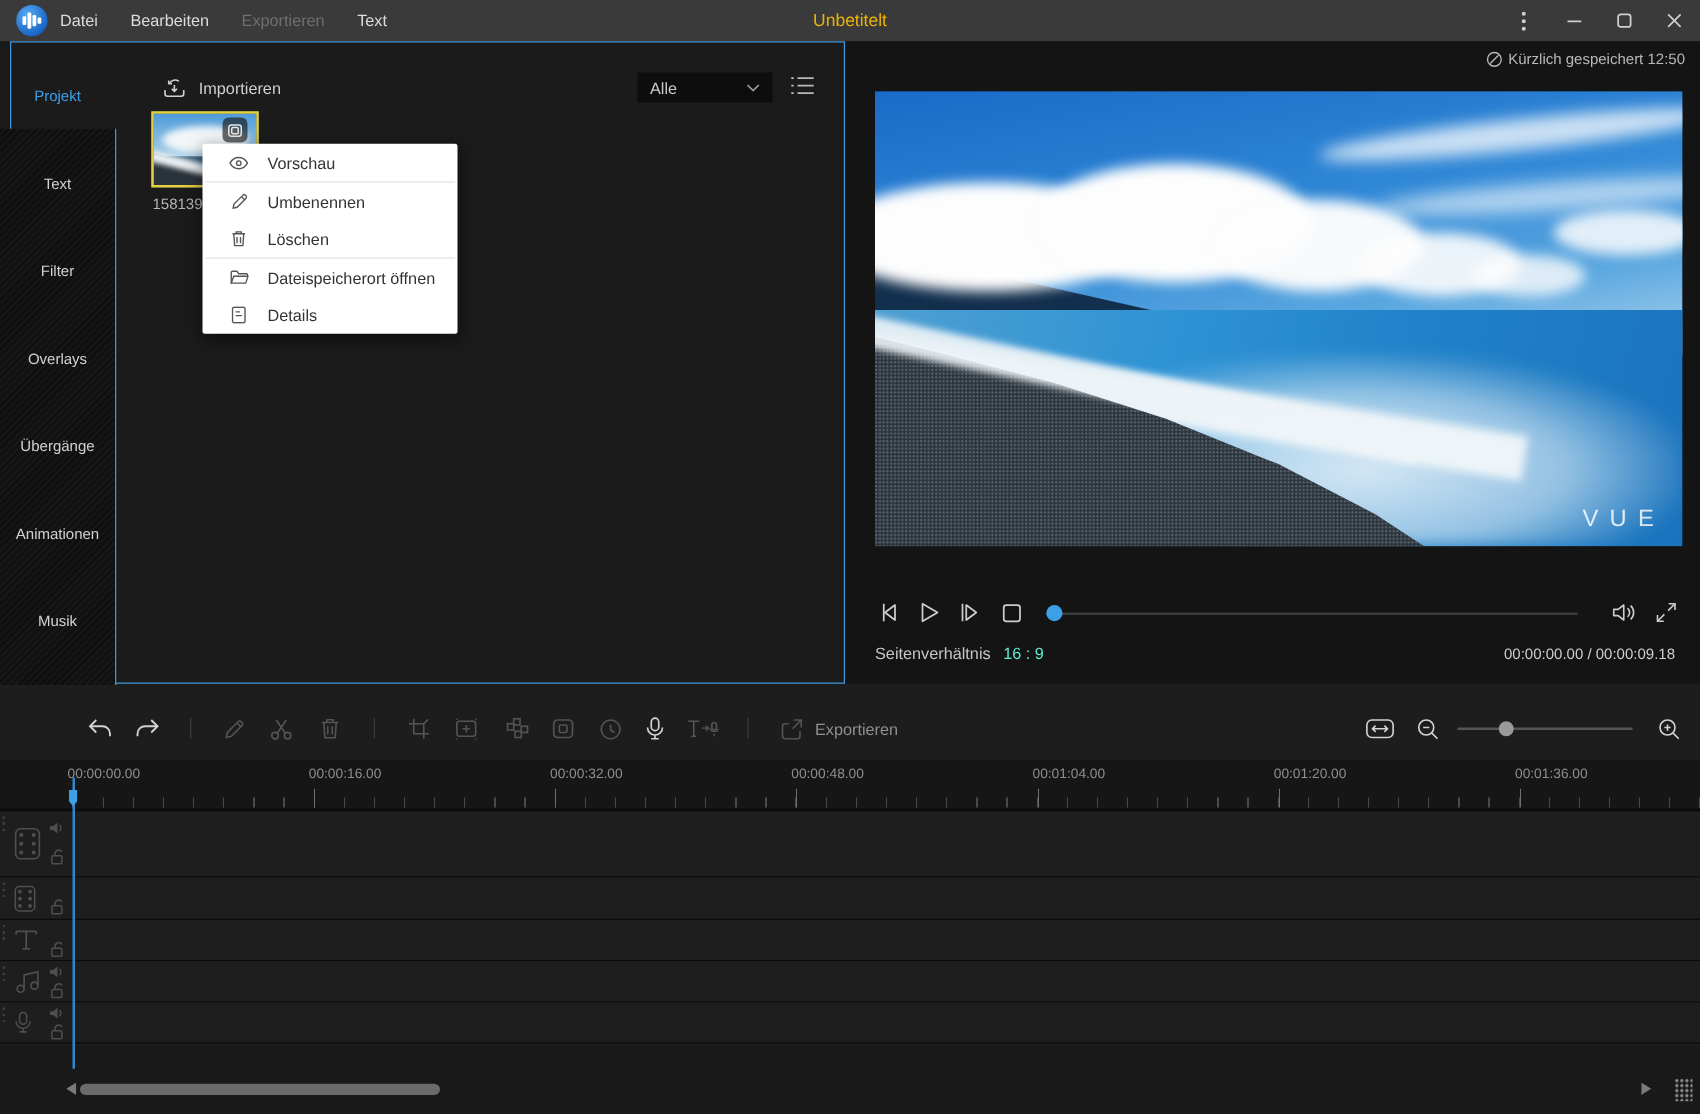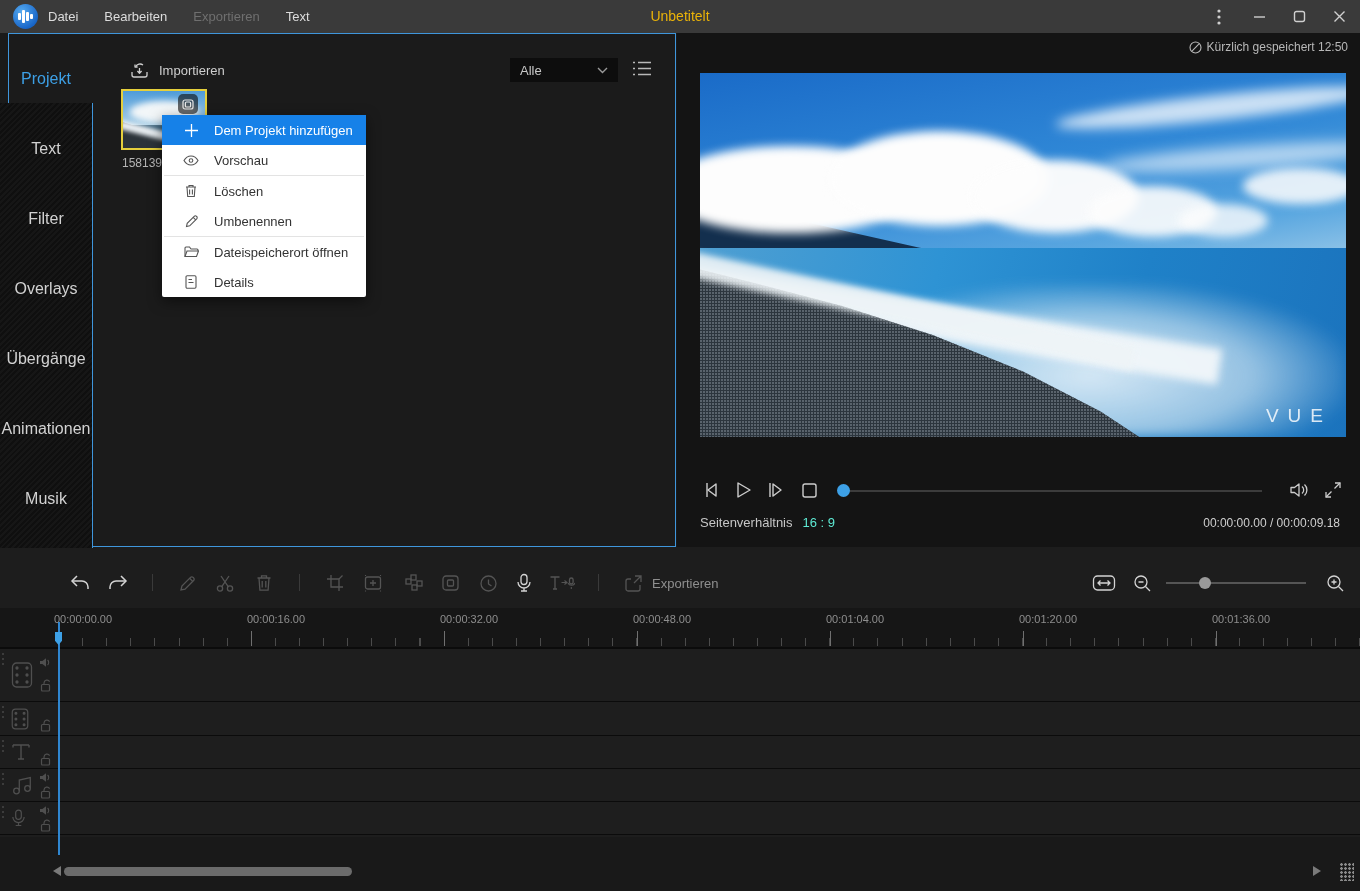--- a/index.html
+++ b/index.html
@@ -16,21 +16,21 @@
   .menu .mi { font-size:13px; color:#dcdcdc; cursor:default; }
   .menu .mi.disabled { color:#6f6f6f; }
   .wtitle { position:absolute; left:50%; transform:translateX(-50%); top:8px; font-size:14px; color:#eab308; }
   .wctrls { position:absolute; right:6px; top:0; height:33px; display:flex; align-items:center; gap:10px; }
   .wbtn { width:30px; height:26px; display:flex; align-items:center; justify-content:center; color:#cfcfcf; }
 
   
   .media-panel { position:absolute; left:8px; top:33px; width:668px; height:514px; background:#1b1b1b; border:1px solid #3f96dc; z-index:2; }
   .sidebar-tex { position:absolute; left:0; top:103px; width:93px; height:445px; z-index:3;
                  background:repeating-linear-gradient(135deg,#0f0f0f 0 2px,#161616 2px 4px); border-right:1px solid #3f96dc; }
-  .tab { position:absolute; left:0; width:92px; text-align:center; font-size:16px; color:#d2d2d2; z-index:4; cursor:pointer; }
+  .tab { position:absolute; left:0; width:92px; text-align:center; font-size:12px; color:#d2d2d2; z-index:4; cursor:pointer; }
   .tab.active { color:#3da0e6; }
 
   .import-btn { position:absolute; left:130px; top:62px; display:flex; align-items:center; gap:10px; color:#cfcfcf; font-size:13px; z-index:3; cursor:pointer; }
   .sel { position:absolute; left:510px; top:58px; width:108px; height:24px; background:#0d0d0d; color:#c8c8c8; font-size:13px;
          display:flex; align-items:center; padding:0 10px; z-index:3; cursor:pointer; }
   .sel .chev { margin-left:auto; color:#9a9a9a; }
   .listview { position:absolute; left:632px; top:60px; z-index:3; color:#b9b9b9; cursor:pointer; }
 
   .thumb { position:absolute; left:121px; top:89px; width:86px; height:61px; border:2px solid #e5cf3c; z-index:3; overflow:hidden; background:#23506e; cursor:pointer; }
   .t-sky { position:absolute; inset:0 0 40% 0; background:linear-gradient(180deg,#4e9bd9,#a8cfe8); }
@@ -212,55 +212,47 @@
   </div>
   <div class="t-addicon">
     <svg width="12" height="11" viewBox="0 0 12 11" fill="none" stroke="currentColor" stroke-width="1.2">
       <rect x="1" y="1" width="10" height="9" rx="2"></rect>
         <rect x="3.4" y="3" width="5.2" height="5" rx="1"></rect>
     </svg>
   </div>
   <div class="clip-label">158139</div>
 
   <div class="ctx">
-    <div class="ctx-item active">
-      <span class="cic">
-        <svg width="13" height="13" viewBox="0 0 13 13" stroke="currentColor" stroke-width="1.3">
-            <path d="M6.5 0v13M0 6.5h13"></path>
-          </svg>
-      </span>
-      <span>Dem Projekt hinzufügen</span>
-    </div>
     <div class="ctx-item">
       <span class="cic">
         <svg width="16" height="11" viewBox="0 0 16 11" fill="none" stroke="currentColor" stroke-width="1.1">
           <path d="M1 5.5C2.8 2.3 5.3 1 8 1s5.2 1.3 7 4.5C13.2 8.7 10.7 10 8 10S2.8 8.7 1 5.5z"></path>
             <circle cx="8" cy="5.5" r="1.8"></circle>
         </svg>
       </span>
       <span>Vorschau</span>
     </div>
     <div class="ctx-sep"></div>
     <div class="ctx-item">
       <span class="cic">
+        <svg width="13" height="13" viewBox="0 0 13 13" fill="none" stroke="currentColor" stroke-width="1.1">
+          <path d="M1.5 11.5l.7-3.2 7-7a1.6 1.6 0 0 1 2.3 0l.2.2a1.6 1.6 0 0 1 0 2.3l-7 7z"></path>
+            <path d="M8.2 2.3l2.5 2.5"></path>
+        </svg>
+      </span>
+      <span>Umbenennen</span>
+    </div>
+    <div class="ctx-item">
+      <span class="cic">
         <svg width="12" height="14" viewBox="0 0 12 14" fill="none" stroke="currentColor" stroke-width="1.1">
           <path d="M1 3h10M4 3V1.5h4V3M2 3l.7 9.5h6.6L10 3"></path>
             <path d="M4.6 5.5v5M7.4 5.5v5"></path>
         </svg>
       </span>
       <span>Löschen</span>
-    </div>
-    <div class="ctx-item">
-      <span class="cic">
-        <svg width="13" height="13" viewBox="0 0 13 13" fill="none" stroke="currentColor" stroke-width="1.1">
-          <path d="M1.5 11.5l.7-3.2 7-7a1.6 1.6 0 0 1 2.3 0l.2.2a1.6 1.6 0 0 1 0 2.3l-7 7z"></path>
-            <path d="M8.2 2.3l2.5 2.5"></path>
-        </svg>
-      </span>
-      <span>Umbenennen</span>
     </div>
     <div class="ctx-sep"></div>
     <div class="ctx-item">
       <span class="cic">
         <svg width="15" height="12" viewBox="0 0 15 12" fill="none" stroke="currentColor" stroke-width="1.1">
           <path d="M1 10.5V2a1 1 0 0 1 1-1h3.5l1.5 2h6a1 1 0 0 1 1 1v1"></path>
             <path d="M1 10.5L3 5h11.5l-2 5.5z"></path>
         </svg>
       </span>
       <span>Dateispeicherort öffnen</span>

